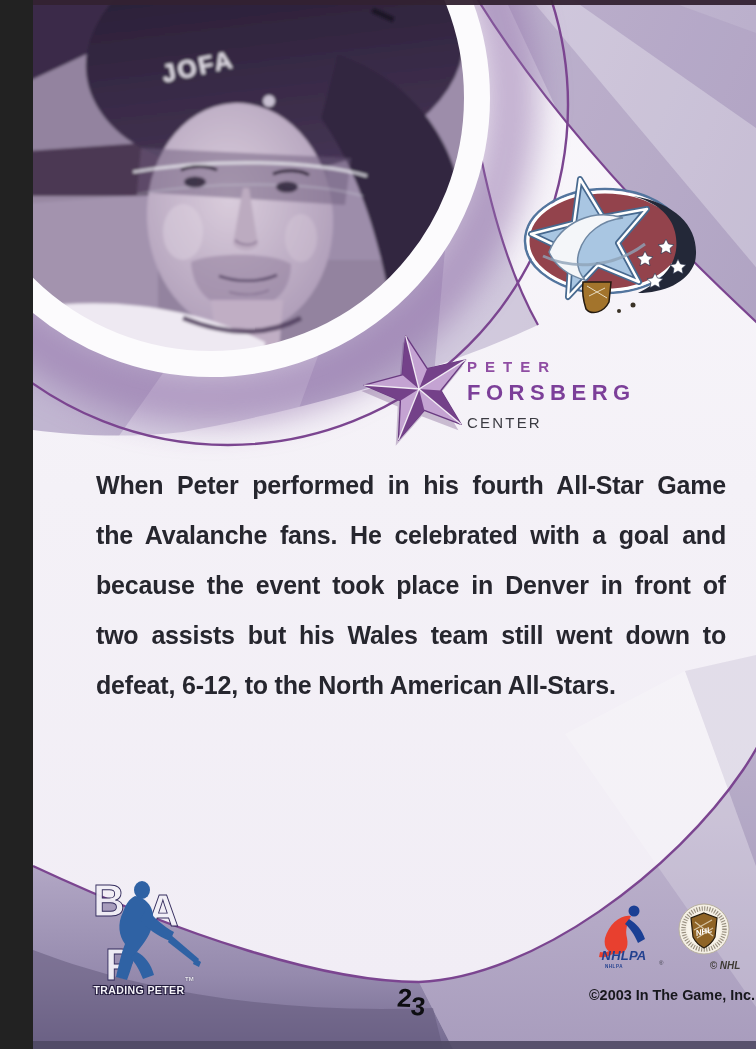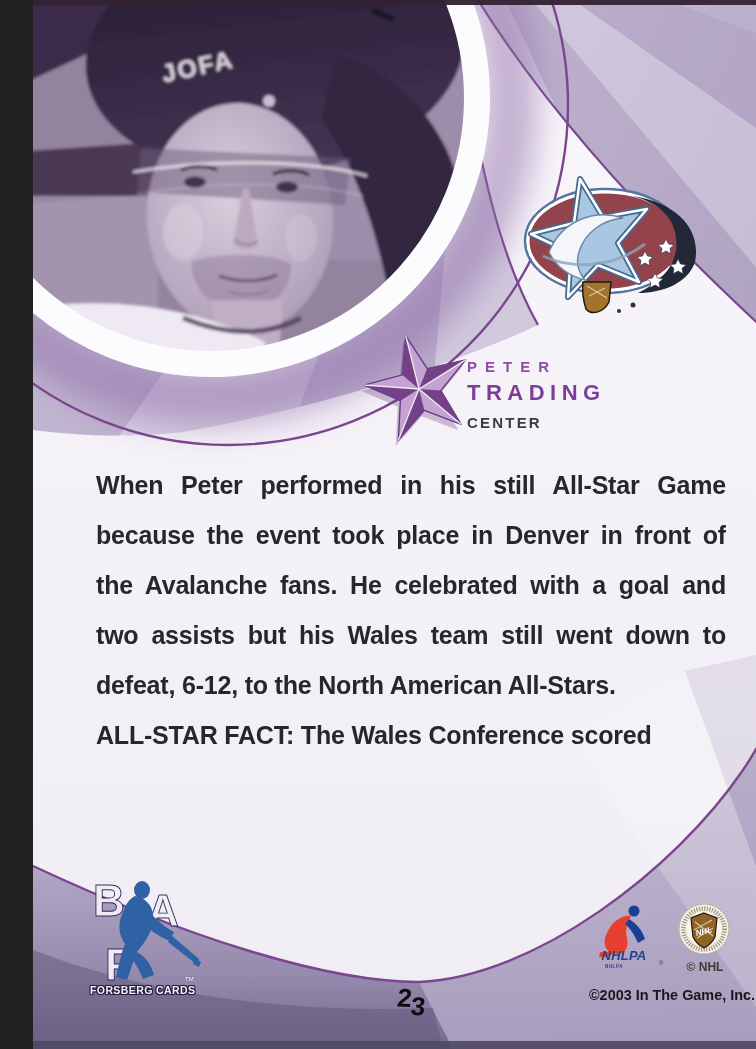--- a/index.html
+++ b/index.html
@@ -7,21 +7,21 @@
     position:relative;width:756px;height:1049px;overflow:hidden;
     background:#c3b8d4;font-family:"Liberation Sans",sans-serif;margin-left:33px;
     -webkit-font-smoothing:antialiased;
   }
   #bg-svg{position:absolute;left:0;top:0;width:756px;height:1049px;}
   .abs{position:absolute;}
   
   #name-block{left:434px;top:358px;}
   .first-name{font-size:15px;font-weight:700;letter-spacing:8px;color:#8f4da3;margin:0 0 5px 0;}
   .last-name{font-size:22px;font-weight:800;letter-spacing:5.5px;color:#7c3f99;margin:0 0 8px 0;}
-  .position{font-size:15px;font-weight:700;letter-spacing:2.2px;color:#3b3b42;}
+  .position{font-size:15px;font-weight:400;letter-spacing:2.2px;color:#3b3b42;}
   
   #copy-block{left:63px;top:460px;width:630px;color:#26262e;font-size:25px;font-weight:600;letter-spacing:-0.2px;}
   #copy-block .line{height:50px;line-height:50px;white-space:nowrap;}
   #copy-block .line.j{white-space:normal;text-align:justify;text-align-last:justify;overflow:hidden;}
   
   #card-number{left:364px;top:986px;font-size:26px;font-weight:800;color:#0d0d11;transform:rotate(2deg) skewX(-4deg);}
   #card-number .d2{display:inline-block;transform:translateY(-3px);}
   #card-number .d3{display:inline-block;transform:translateY(5px);}
   
   #copyright{left:556px;top:986px;font-size:15.5px;font-weight:700;color:#17171c;transform:scaleX(.93);transform-origin:left center;white-space:nowrap;}
@@ -30,21 +30,21 @@
   #bap-sub{left:57px;top:984px;width:98px;text-align:center;font-size:10.5px;font-weight:700;letter-spacing:.4px;color:#f4f2f8;
     text-shadow:0 0 2px #241d3e,1px 1px 0 #241d3e,-1px 1px 0 #241d3e,1px -1px 0 #241d3e,-1px -1px 0 #241d3e;white-space:nowrap;}
   #bap-tm{left:152px;top:976px;font-size:6px;font-weight:700;color:#efeef5;text-shadow:0 0 1px #241d3e;}
   
   #nhlpa-box{left:558px;top:898px;width:70px;height:80px;}
   #nhlpa-label{left:558px;top:948px;width:66px;text-align:center;font-size:13px;font-weight:800;font-style:italic;color:#23418f;letter-spacing:.2px;}
   #nhlpa-sub{left:561px;top:964px;width:40px;text-align:center;font-size:4.5px;font-weight:700;color:#23418f;letter-spacing:.6px;}
   #nhlpa-reg{left:626px;top:960px;font-size:6px;color:#3c3c46;}
   
   #nhl-box{left:644px;top:902px;width:54px;height:56px;}
-  #nhl-copy{left:648px;top:960px;width:48px;text-align:center;font-size:12px;font-weight:700;color:#3f3b35;}
+  #nhl-copy{left:668px;top:960px;width:48px;text-align:center;font-size:10px;font-weight:700;color:#3f3b35;font-style:italic;}
 </style>
 </head>
 <body>
 
 <div id="card">
 
   <svg id="bg-svg" viewBox="0 0 756 1049" aria-hidden="true">
     <defs>
       <linearGradient id="bgGrad" x1="0" y1="0" x2="1" y2="0.6">
         <stop offset="0" stop-color="#d6cde2"></stop>
@@ -216,49 +216,48 @@
           <path d="M0,0 L-52.3,-17"></path>
       </g>
     </g>
 
     <rect x="0" y="0" width="756" height="5" fill="#332231" opacity=".95"></rect>
     <rect x="0" y="1041" width="756" height="8" fill="#4f4964" opacity=".9"></rect>
   </svg>
 
   <div class="abs" id="name-block">
     <div class="first-name">PETER</div>
-    <div class="last-name">TRADING</div>
+    <div class="last-name">FORSBERG</div>
     <div class="position">CENTER</div>
   </div>
 
   <div class="abs" id="copy-block">
-    <div class="line j">When Peter performed in his still All-Star Game</div>
+    <div class="line j">When Peter performed in his fourth All-Star Game</div>
+    <div class="line j">the Avalanche fans. He celebrated with a goal and</div>
     <div class="line j">because the event took place in Denver in front of</div>
-    <div class="line j">the Avalanche fans. He celebrated with a goal and</div>
     <div class="line j">two assists but his Wales team still went down to</div>
     <div class="line">defeat, 6-12, to the North American All-Stars.</div>
-    <div class="line">ALL-STAR FACT: The Wales Conference scored</div>
   </div>
 
   <svg class="abs" id="bap-logo" viewBox="0 0 112 134">
     <g font-family="Liberation Sans, sans-serif" font-weight="800" fill="#f2f0f7" stroke="#2b2356" stroke-width=".9" opacity=".95">
       <text x="4" y="42" font-size="44">B</text>
       <text x="58" y="52" font-size="44">A</text>
       <text x="16" y="106" font-size="44">P</text>
     </g>
     <g fill="#2f62a4">
       <ellipse cx="53" cy="16" rx="8" ry="9"></ellipse>
       <path d="M46,22 C58,24 66,34 64,48 C62,60 56,68 48,78 C44,86 42,96 38,106 L27,103 C30,90 32,80 36,70 C30,62 28,50 34,38 C37,30 40,25 46,22 Z"></path>
       <path d="M57,35 C66,44 74,52 85,58 L81,67 C68,62 58,54 51,46 Z"></path>
       <path d="M48,78 C56,82 62,90 65,101 L54,105 C50,95 46,88 41,84 Z"></path>
       <path d="M82,61 L110,85 L107,90 L79,68 Z"></path>
       <path d="M106,84 L112,88 L110,93 L104,90 Z"></path>
     </g>
   </svg>
-  <div class="abs" id="bap-sub">FORSBERG CARDS</div>
+  <div class="abs" id="bap-sub">TRADING PETER</div>
   <div class="abs" id="bap-tm">TM</div>
 
   <svg class="abs" id="nhlpa-box" viewBox="0 0 70 80">
     <g>
       <path d="M14,40 C18,26 30,16 40,18 C36,26 34,32 36,40 C38,50 34,56 26,56 C18,56 12,50 14,40 Z" fill="#e8402f"></path>
       <circle cx="43" cy="13" r="5.5" fill="#1b3f94"></circle>
       <path d="M38,21 C46,26 51,32 54,41 L47,45 C43,36 39,30 34,26 Z" fill="#1b3f94"></path>
       <path d="M24,54 C20,58 14,60 8,59 L9,54 C15,55 20,53 23,50 Z" fill="#e8402f"></path>
     </g>
   </svg>

